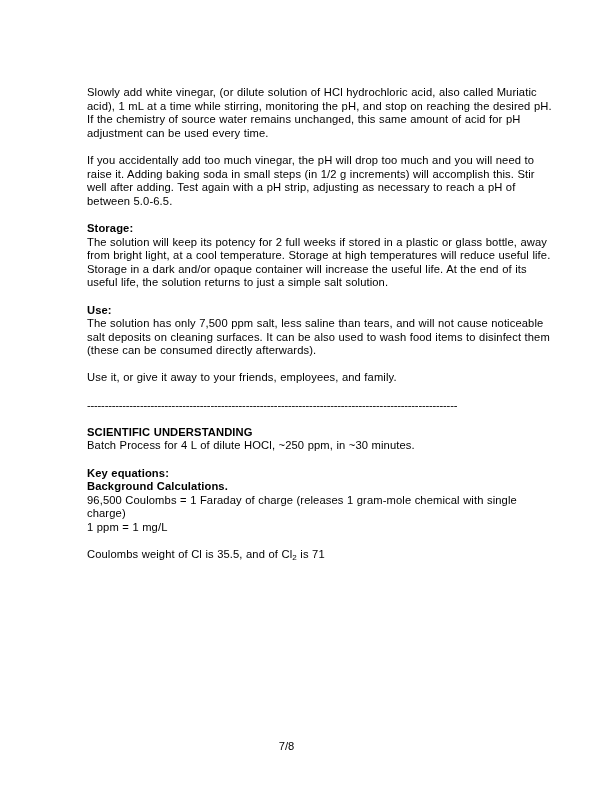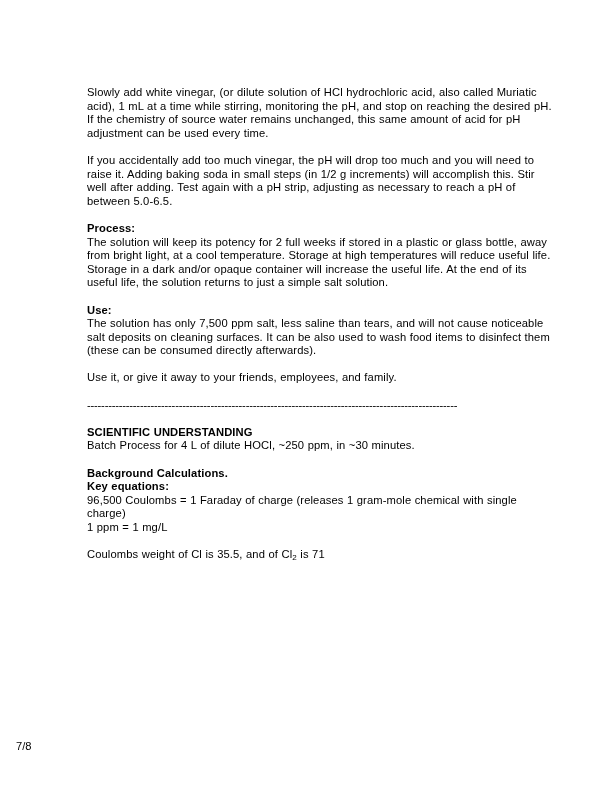--- a/index.html
+++ b/index.html
@@ -67,61 +67,61 @@
   sub {
     font-size: 0.72em;
     vertical-align: -0.22em;
     line-height: 0;
   }
   .pagenum {
     position: absolute;
     left: 0;
     top: 740px;
     width: 541px;
-    text-align: left;
+    text-align: center;
     font-size: 11.2px;
     line-height: 13.6px;
     font-family: "Liberation Sans", sans-serif;
     color: #000000;
   }
 </style>
 </head>
 <body>
 
 <div class="page">
   <div class="content">
 
     <p class="para">Slowly add white vinegar, (or dilute solution of HCl hydrochloric acid, also called Muriatic acid), 1 mL at a time while stirring, monitoring the pH, and stop on reaching the desired pH.  If the chemistry of source water remains unchanged, this same amount of acid for pH adjustment can be used every time.</p>
 
     <p class="para">If you accidentally add too much vinegar, the pH will drop too much and you will need to raise it. Adding baking soda in small steps (in 1/2 g increments) will accomplish this. Stir well after adding. Test again with a pH strip, adjusting as necessary to reach a pH of between 5.0-6.5.</p>
 
     <div class="blockgroup">
-      <div class="line bold">Process:</div>
+      <div class="line bold">Storage:</div>
       <div class="line">The solution will keep its potency for 2 full weeks if stored in a plastic or glass bottle, away from bright light, at a cool temperature. Storage at high temperatures will reduce useful life. Storage in a dark and/or opaque container will increase the useful life.  At the end of its useful life, the solution returns to just a simple salt solution.</div>
     </div>
 
     <div class="blockgroup">
       <div class="line bold">Use:</div>
       <div class="line">The solution has only 7,500 ppm salt, less saline than tears, and will not cause noticeable salt deposits on cleaning surfaces. It can be also used to wash food items to disinfect them (these can be consumed directly afterwards).</div>
     </div>
 
     <p class="para">Use it, or give it away to your friends, employees, and family.</p>
 
     <div class="divider-wrap">
       <div class="divider">---------------------------------------------------------------------------------------------------------</div>
     </div>
 
     <div class="blockgroup">
       <div class="line bold">SCIENTIFIC UNDERSTANDING</div>
       <div class="line">Batch Process for 4 L of dilute HOCl, ~250 ppm, in ~30 minutes.</div>
     </div>
 
     <div class="blockgroup">
+      <div class="line bold">Key equations:</div>
       <div class="line bold">Background Calculations.</div>
-      <div class="line bold">Key equations:</div>
       <div class="line">96,500 Coulombs = 1 Faraday of charge (releases 1 gram-mole chemical with single charge)</div>
       <div class="line">1 ppm = 1 mg/L</div>
     </div>
 
     <div class="blockgroup">
       <div class="line"><span>Coulombs weight of Cl is 35.5, and of Cl</span><sub>2</sub><span> is 71</span></div>
     </div>
 
     <div class="blockgroup">
     </div>

